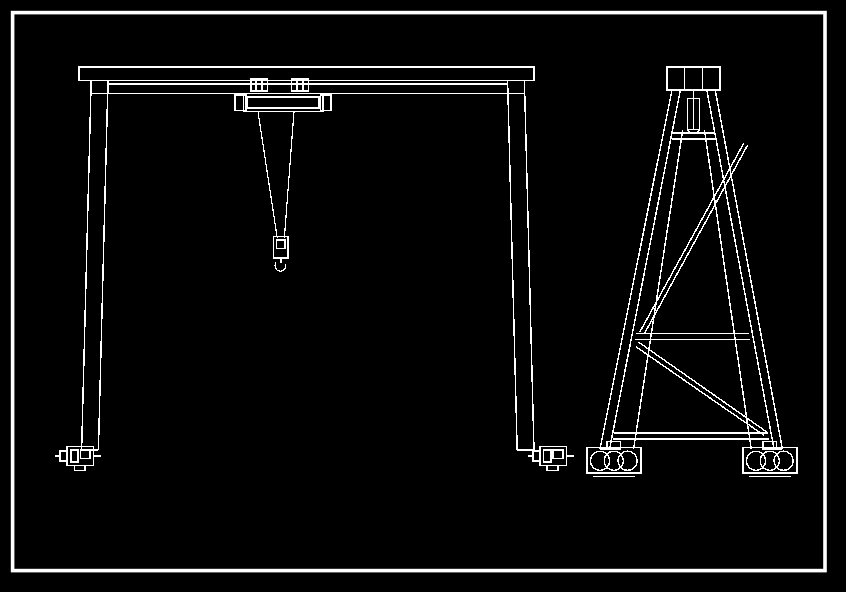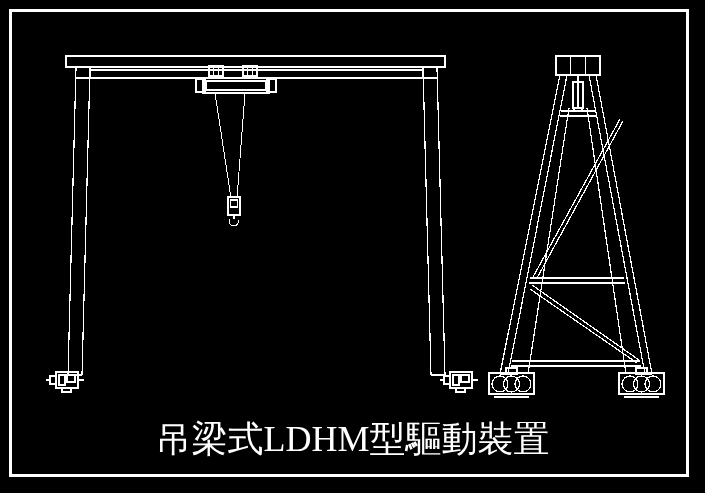--- a/index.html
+++ b/index.html
@@ -211,17 +211,14 @@
         <circle cx="653" cy="384" r="8"></circle>
         <circle cx="641.5" cy="384" r="8"></circle>
         <rect x="636" y="368" width="11" height="6"></rect>
         <line x1="619" y1="394" x2="664" y2="394"></line>
         <line x1="624" y1="397" x2="659" y2="397"></line>
       </g>
 
     </g>
   </svg>
 
-  <div id="caption-layer">
-    <div id="drawing-title">吊梁式LDHM型驅動裝置</div>
-  </div>
 
 </div>
 
 </body></html>

